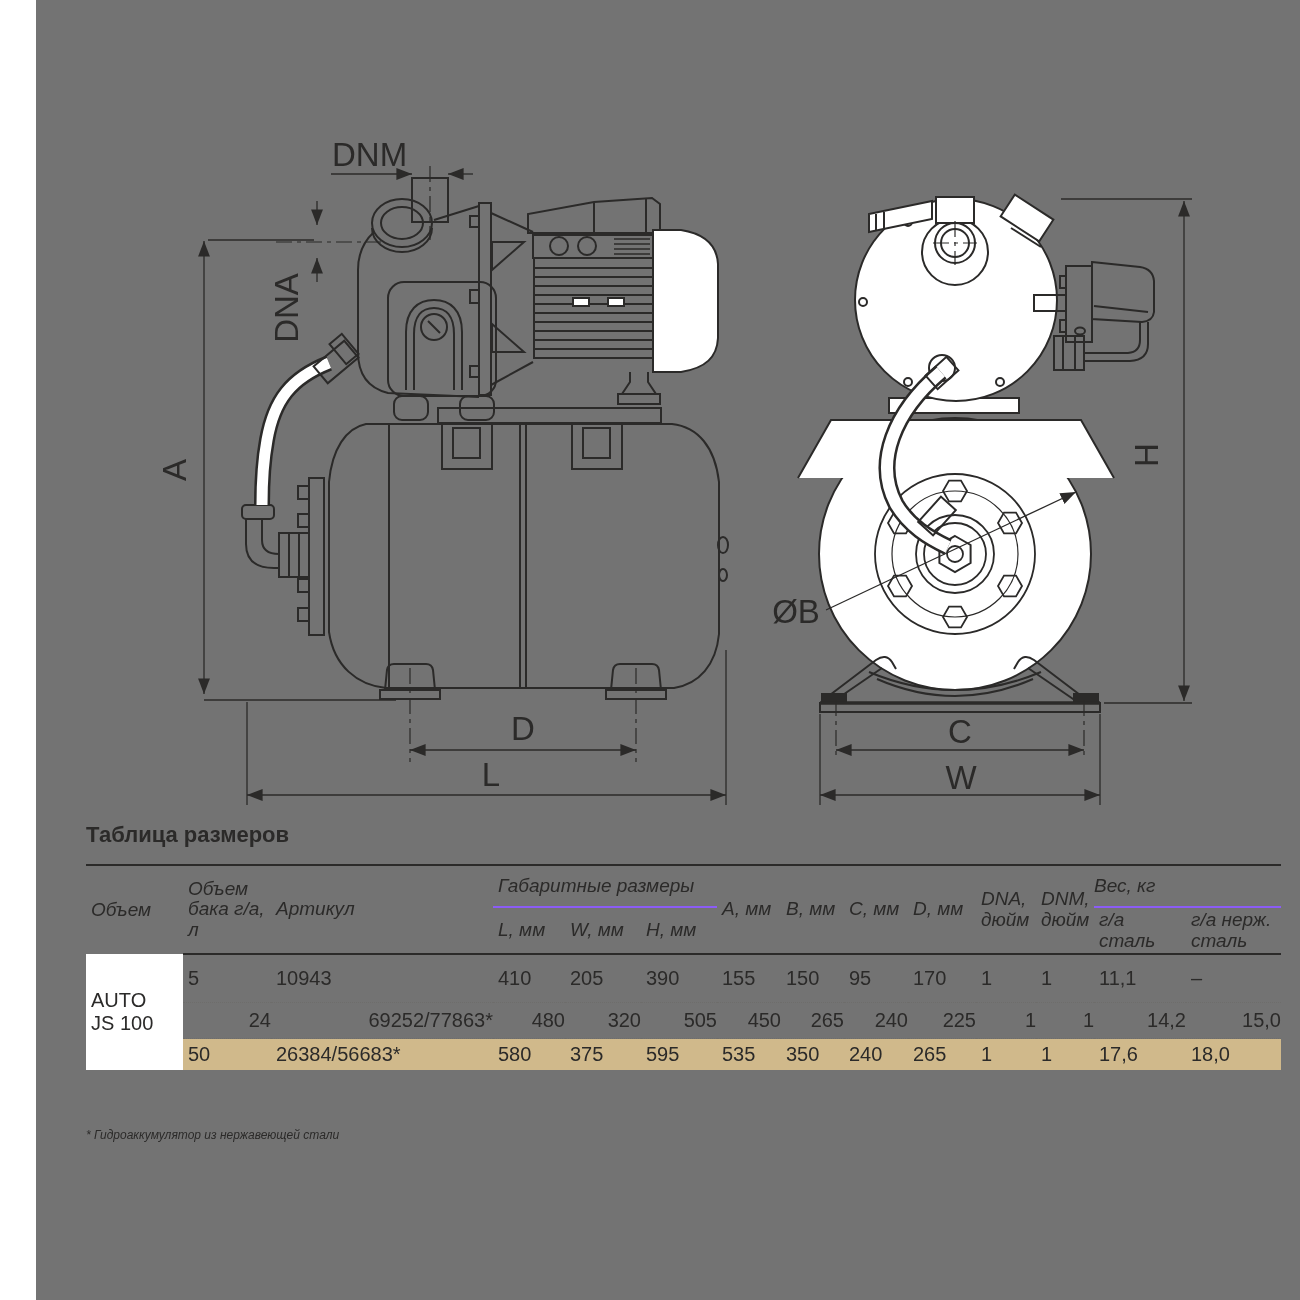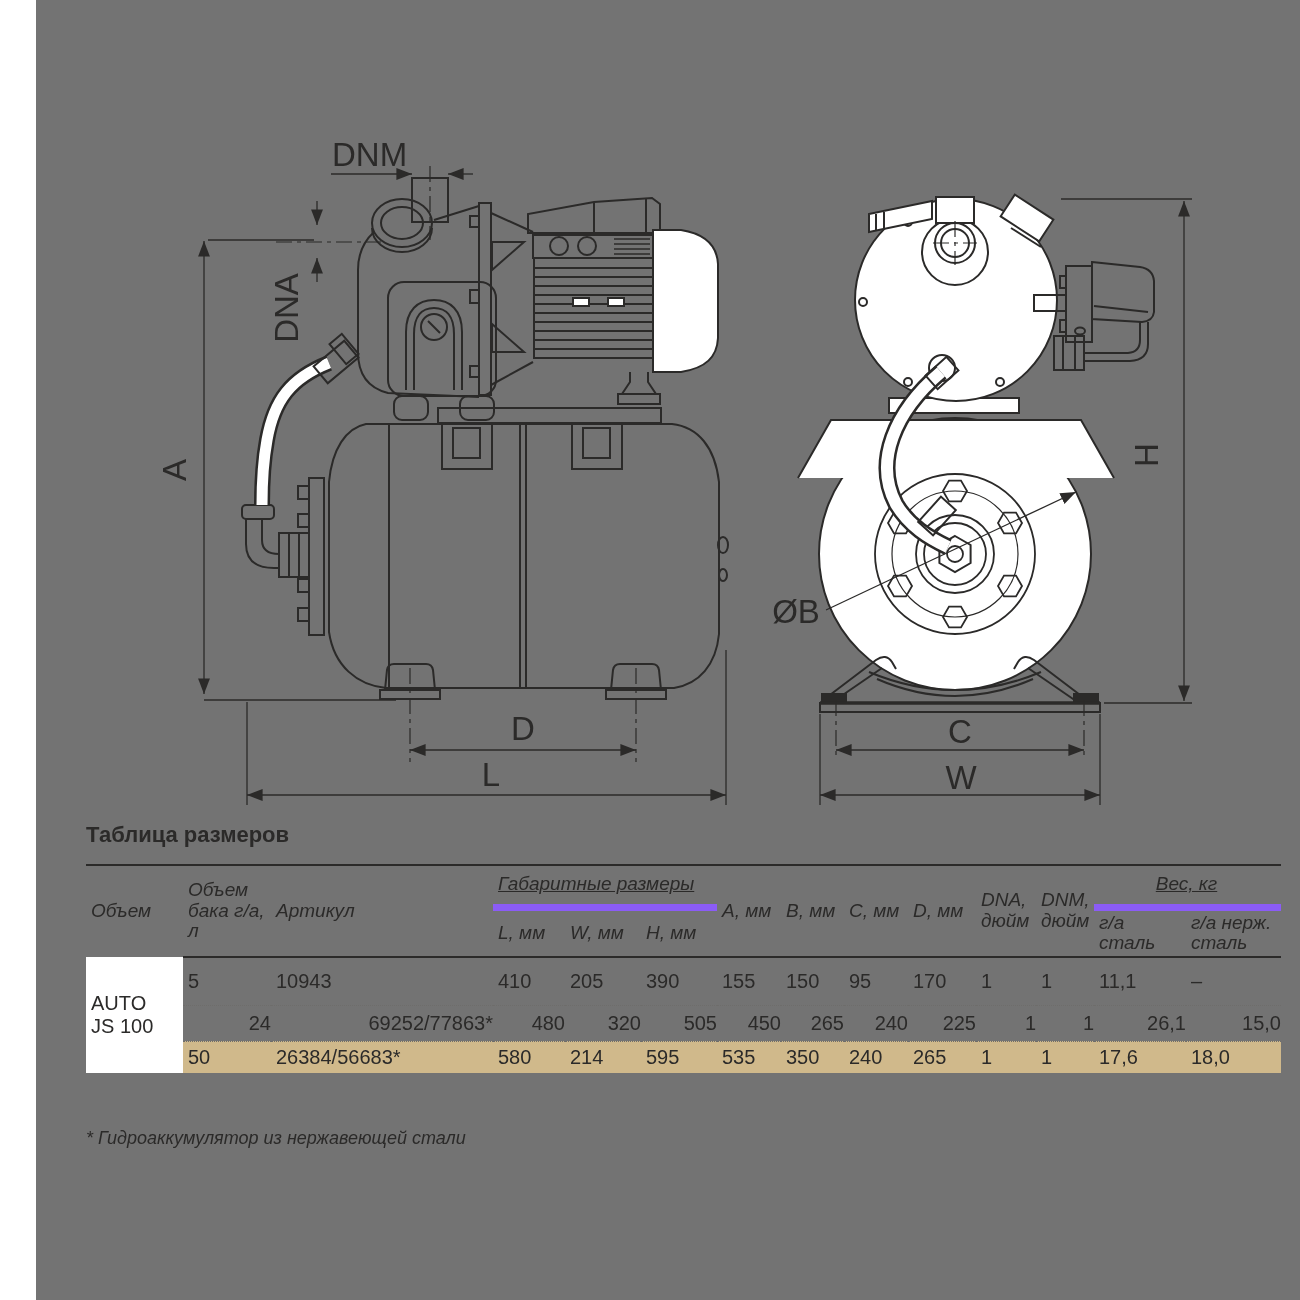--- a/index.html
+++ b/index.html
@@ -7,28 +7,28 @@
          font-family:"Liberation Sans",sans-serif;color:#2b2a29;margin-left:36px;}
   .drawing{position:absolute;left:0;top:0;}
   .dim-label{font-family:"Liberation Sans",sans-serif;font-size:33px;fill:#2b2a29;}
   .tbl-title{position:absolute;left:50px;top:822px;font-size:22px;font-weight:bold;color:#2b2a29;}
   .size-table{position:absolute;left:50px;top:864px;width:1195px;border-collapse:collapse;table-layout:fixed;
               color:#2b2a29;}
   .size-table th{font-style:italic;font-weight:normal;font-size:19px;text-align:left;line-height:1.08;
                  vertical-align:middle;padding:2px 2px 2px 5px;}
   .size-table td{font-size:20px;padding:0 0 0 5px;vertical-align:middle;}
   .size-table{border-top:2px solid #2b2a29;}
-  .grp{border-bottom:7px solid #8b5cf6;vertical-align:bottom;padding-bottom:5px;text-decoration:underline;}
-  .grp.center{text-align:center;padding-left:0;}
+  .grp{border-bottom:2px solid #8b5cf6;vertical-align:bottom;padding-bottom:5px;}
+  .grp.center{text-align:left;padding-left:0;}
   .hrow2 th{vertical-align:middle;}
   tbody tr.r1 td{border-top:2px solid #2b2a29;height:47px;}
   tbody tr.r2 td{border-top:1px dotted #6e6d6b;height:35px;text-align:right;}
   tbody tr.r3 td{border-top:1px dotted #6e6d6b;height:31px;background:var(--hl,#d0b98b);}
   td.model-cell{font-size:20px;line-height:1.15;background:#fff !important;border-top:none !important;}
-  .footnote{position:absolute;left:50px;top:1128px;font-style:italic;font-size:18px;color:#2b2a29;}
+  .footnote{position:absolute;left:50px;top:1128px;font-style:italic;font-size:12px;color:#2b2a29;}
 </style>
 </head>
 <body>
 
 <div class="stage">
 
   <svg class="drawing" width="1300" height="820" viewBox="0 0 1300 820">
     <defs>
       <marker id="arr" viewBox="0 0 10 10" refX="10" refY="5" markerWidth="12" markerHeight="12" orient="auto-start-reverse">
         <path d="M0,1.2 L10,5 L0,8.8 Z" fill="#2b2a29"></path>
@@ -334,28 +334,28 @@
         <td>69252/77863*</td>
         <td>480</td>
         <td>320</td>
         <td>505</td>
         <td>450</td>
         <td>265</td>
         <td>240</td>
         <td>225</td>
         <td>1</td>
         <td>1</td>
-        <td>26,1</td>
+        <td>14,2</td>
         <td>15,0</td>
       </tr>
       <tr class="r3">
         <td>50</td>
         <td>26384/56683*</td>
         <td>580</td>
-        <td>214</td>
+        <td>375</td>
         <td>595</td>
         <td>535</td>
         <td>350</td>
         <td>240</td>
         <td>265</td>
         <td>1</td>
         <td>1</td>
         <td>17,6</td>
         <td>18,0</td>
       </tr>

